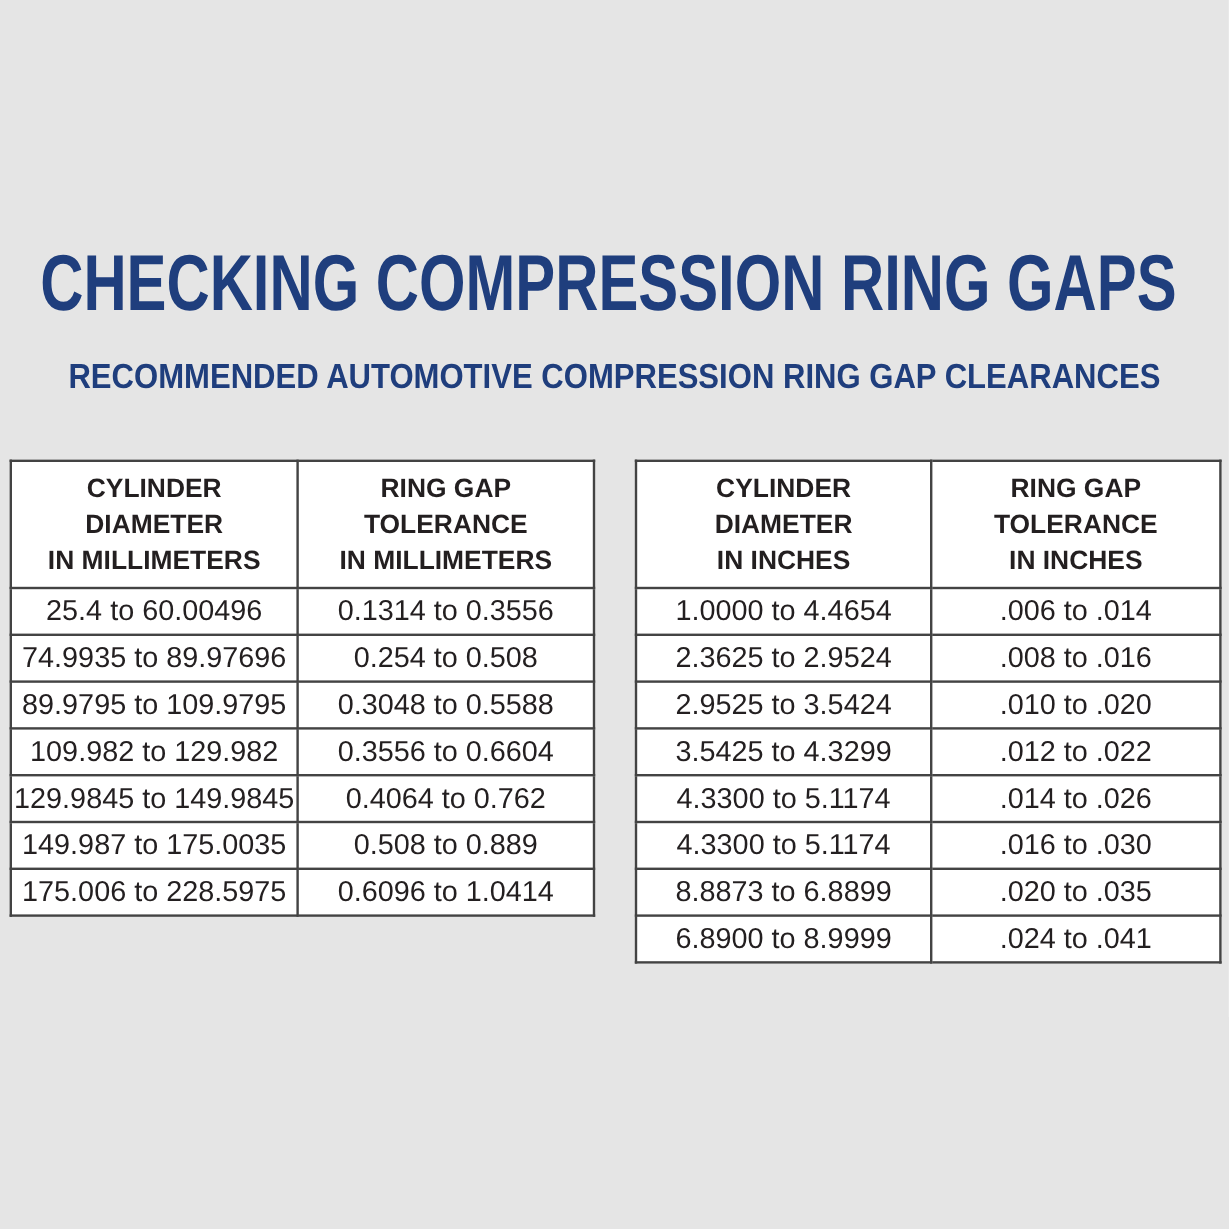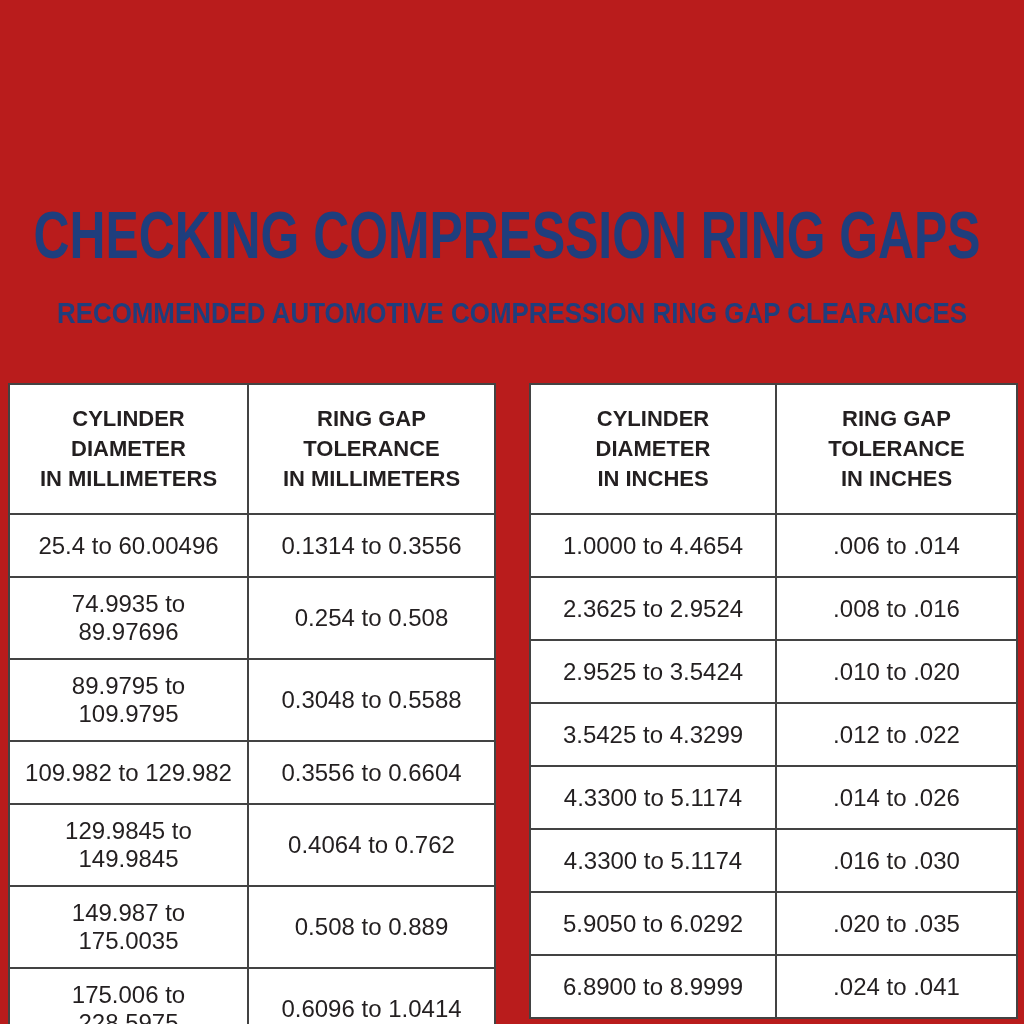--- a/index.html
+++ b/index.html
@@ -5,21 +5,21 @@
   html, body { margin: 0; padding: 0; }
   body {
     width: 1024px; height: 1024px;
     background: #ffffff;
     font-family: "Liberation Sans", sans-serif;
     overflow: hidden;
   }
   .page {
     position: relative;
     width: 1024px; height: 1024px;
-    background: #b91c1c;
+    background: #e5e5e5;
   }
   .title-svg {
     position: absolute;
     left: 0; top: 193px;
     width: 1024px; height: 80px;
   }
   .subtitle-svg {
     position: absolute;
     left: 0; top: 294px;
     width: 1024px; height: 40px;
@@ -28,21 +28,21 @@
     position: absolute;
     border-collapse: collapse;
     table-layout: fixed;
     background: #ffffff;
   }
   table.gap-table td {
     border: 2px solid #434343;
     text-align: center;
     vertical-align: middle;
     color: #231f20;
-    padding: 12px;
+    padding: 0;
   }
   table.gap-table tr.header-row td {
     font-weight: bold;
     font-size: 22px;
     line-height: 30px;
     white-space: pre-line;
     height: 104px;
   }
   table.gap-table tr.data-row td {
     font-size: 24px;
@@ -141,21 +141,21 @@
       </tr>
       <tr class="data-row">
         <td>4.3300 to 5.1174</td>
         <td>.014 to .026</td>
       </tr>
       <tr class="data-row">
         <td>4.3300 to 5.1174</td>
         <td>.016 to .030</td>
       </tr>
       <tr class="data-row">
-        <td>5.9050 to 6.0292</td>
+        <td>8.8873 to 6.8899</td>
         <td>.020 to .035</td>
       </tr>
       <tr class="data-row">
         <td>6.8900 to 8.9999</td>
         <td>.024 to .041</td>
       </tr>
     </tbody>
   </table>
 
 </div>

